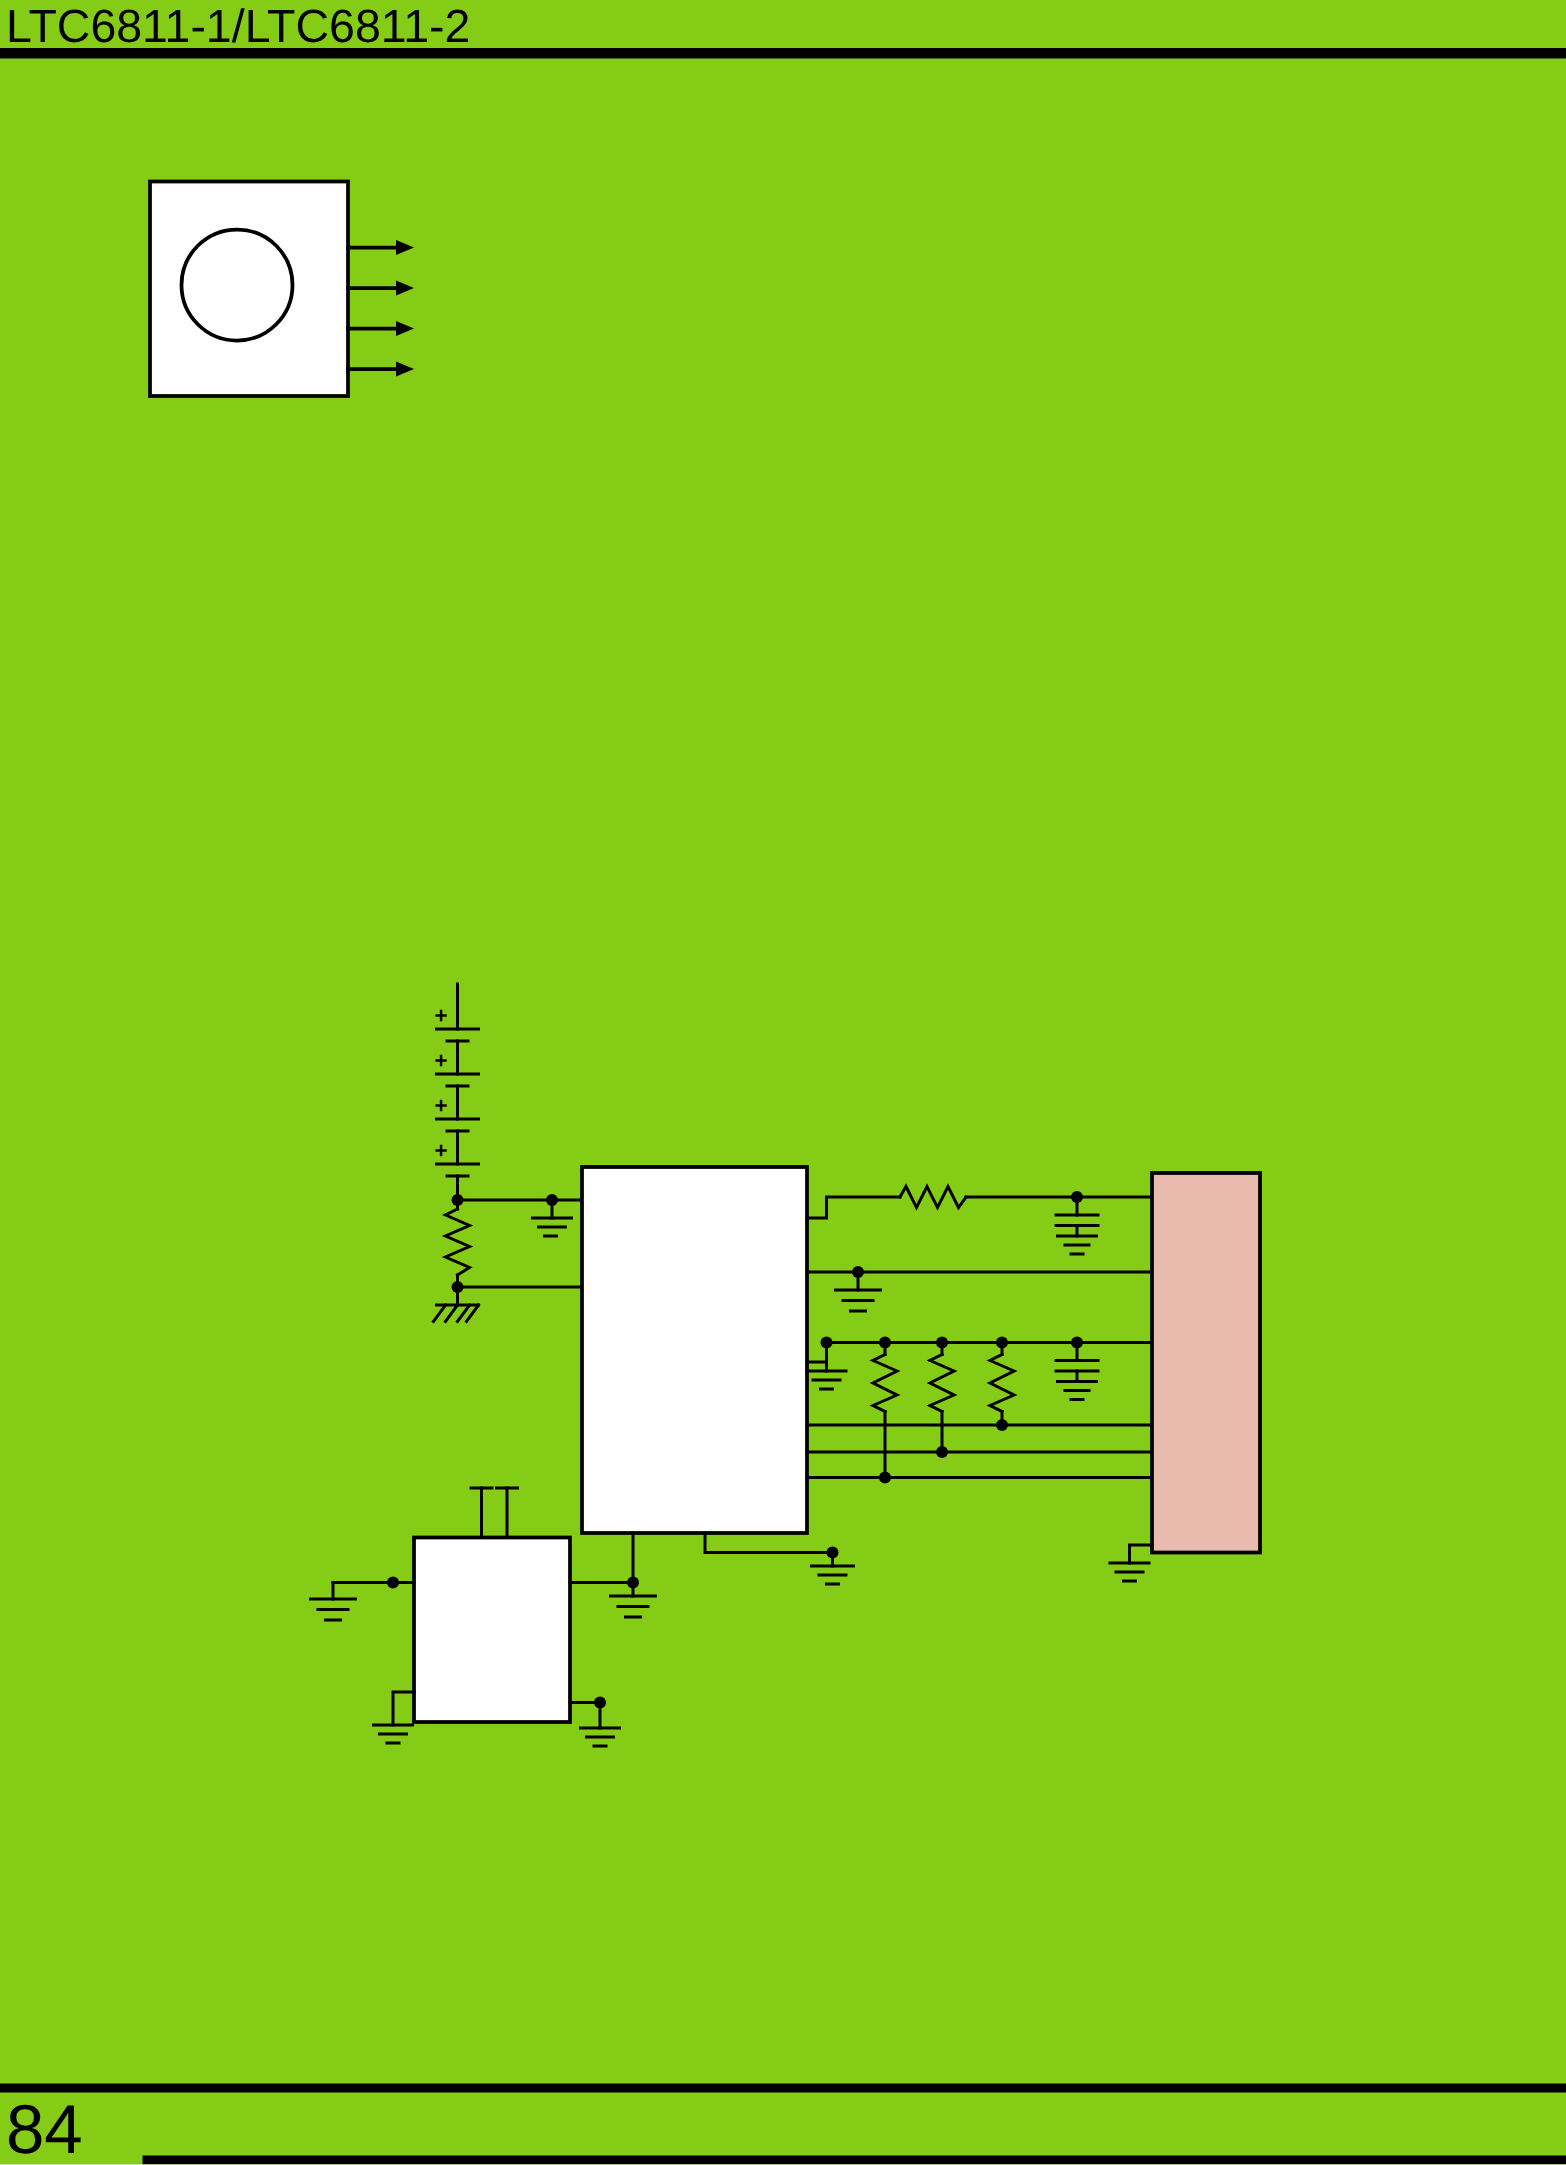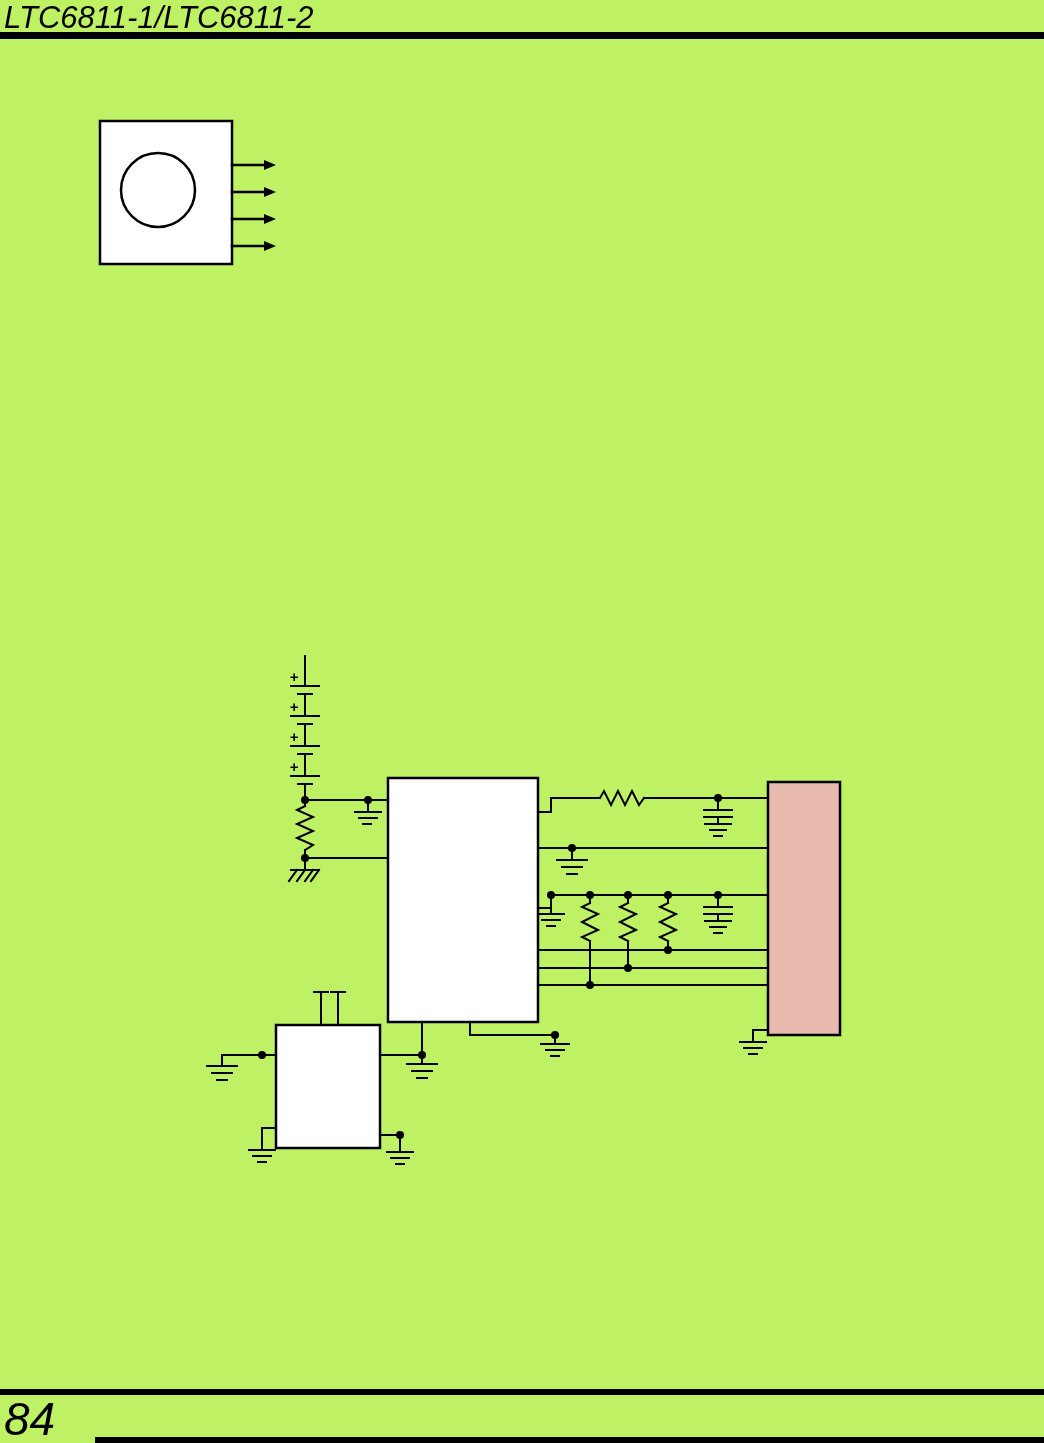--- a/index.html
+++ b/index.html
@@ -1,17 +1,17 @@
 <!DOCTYPE html>
 <html><head>
 <meta charset="utf-8">
 <style>
   html,body{margin:0;padding:0;background:#fff;}
   body{font-family:"Liberation Sans", sans-serif;}
-  .page{position:relative;width:1044px;height:1443px;background:#bef264;overflow:hidden;font-style:italic;}
+  .page{position:relative;width:1044px;height:1443px;background:#84cc16;overflow:hidden;}
   .doc-title{position:absolute;top:0px;left:4px;font-size:31px;font-weight:400;color:#000;letter-spacing:0px;}
   .header-rule{position:absolute;top:32px;left:0;width:1044px;height:7px;background:#000;}
   .footer-rule{position:absolute;top:1389px;left:0;width:1044px;height:6px;background:#000;}
   .page-number{position:absolute;top:1392px;left:4px;font-size:46px;font-weight:400;color:#000;}
   .bottom-bar{position:absolute;top:1437px;left:95px;width:949px;height:6px;background:#000;}
   svg.art{position:absolute;top:0;left:0;}
   .wire{stroke:#000;stroke-width:2;fill:none;stroke-linecap:square;}
   .thick{stroke:#000;stroke-width:2.5;fill:none;stroke-linecap:square;}
   .boxline{stroke:#000;stroke-width:2.5;fill:#fff;}
   .dot{fill:#000;stroke:none;}

